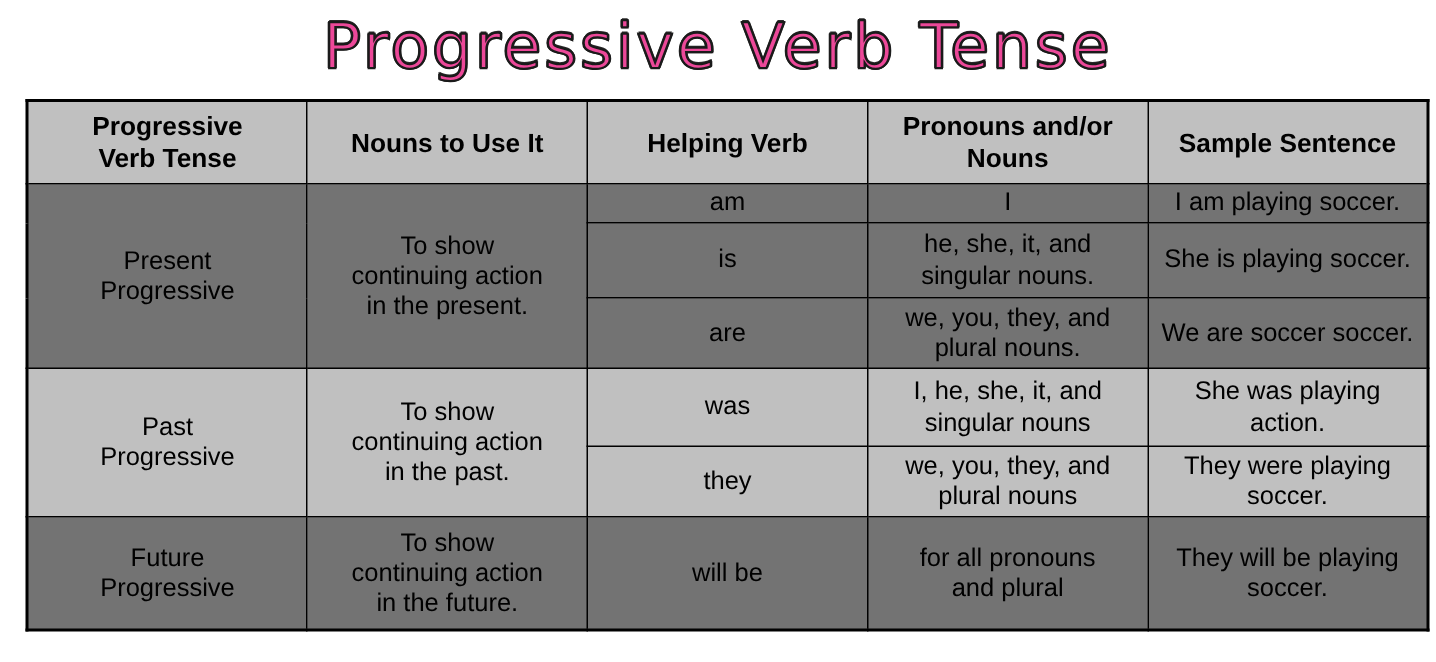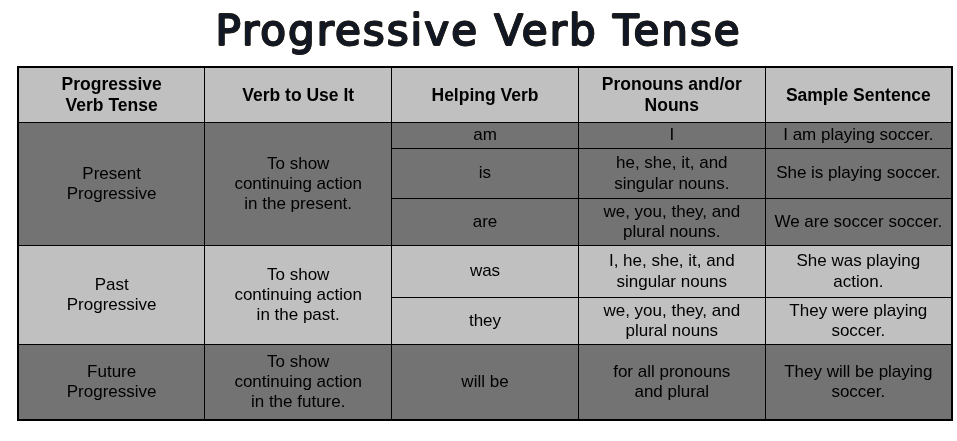--- a/index.html
+++ b/index.html
@@ -30,21 +30,21 @@
     display: flex;
     align-items: center;
     justify-content: center;
   }
   .title {
     font-family: "DejaVu Sans", sans-serif;
     font-size: 42px;
     font-weight: 400;
     letter-spacing: 2px;
     line-height: 1;
-    color: #0f172a;
+    color: #ec4899;
     -webkit-text-stroke: 1.5px #1a1a1a;
     text-shadow:
        1px 0 0 #2b2b2b, -1px 0 0 #2b2b2b,
        0 1px 0 #2b2b2b, 0 -1px 0 #2b2b2b;
     white-space: nowrap;
   }
 
   
   .table-wrap {
     position: absolute;
@@ -104,21 +104,21 @@
   </div>
 
   <div class="table-wrap">
     <table class="tense-table">
       <thead>
         <tr>
           <th class="c-tense">
             <span>Progressive</span><br>
             <span>Verb Tense</span>
           </th>
-          <th class="c-when">Verb to Use It</th>
+          <th class="c-when">Nouns to Use It</th>
           <th class="c-helping">Helping Verb</th>
           <th class="c-pron">
             <span>Pronouns and/or</span><br>
             <span>Nouns</span>
           </th>
           <th class="c-sample">Sample Sentence</th>
         </tr>
       </thead>
       <tbody>
 

